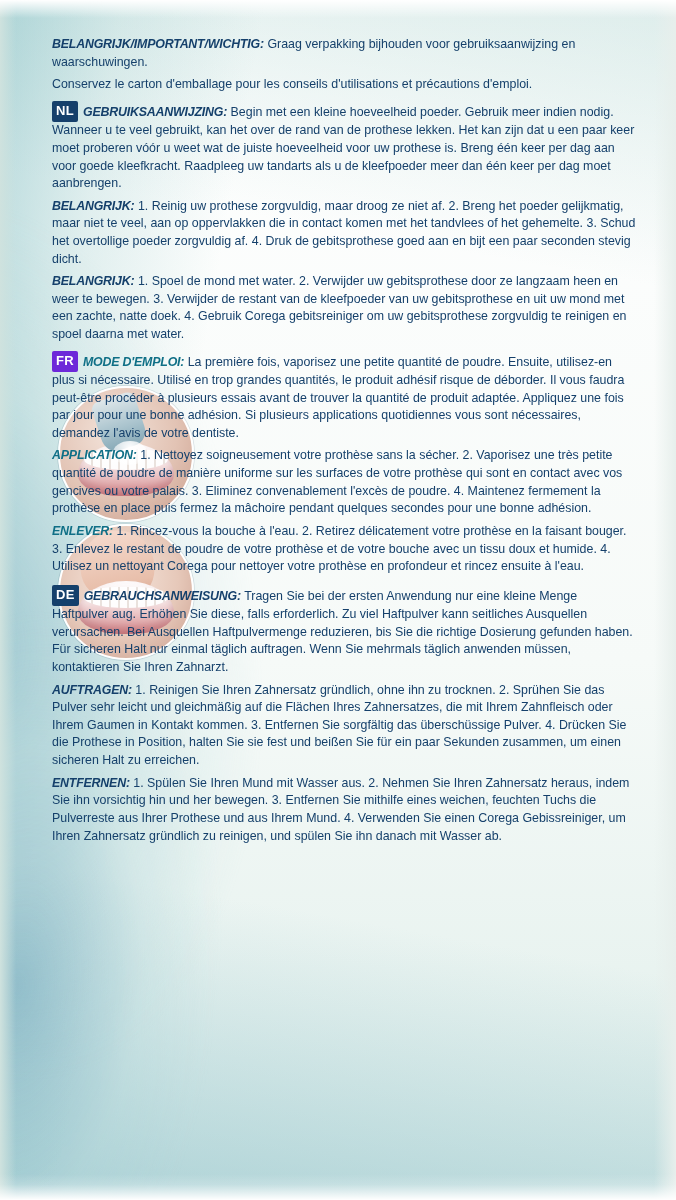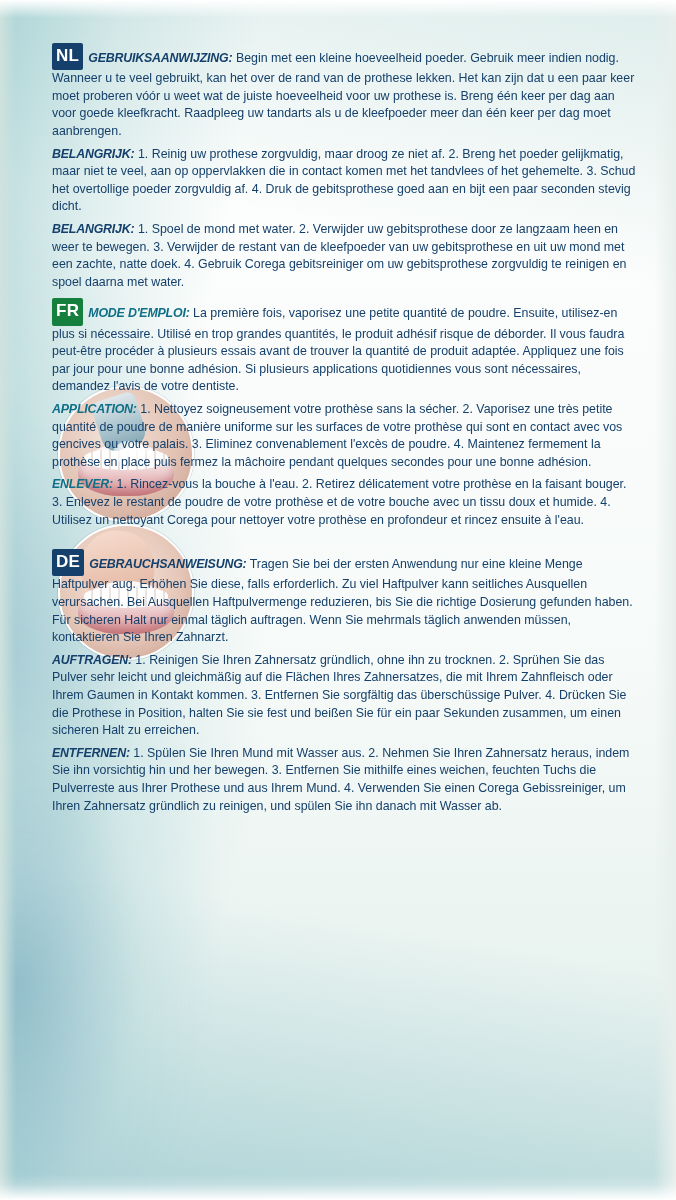--- a/index.html
+++ b/index.html
@@ -106,34 +106,34 @@
     margin-top: 40px;
   }
   .block {
     margin-bottom: 7px;
   }
   .lang-chip {
     display: inline-block;
     background: #15406b;
     color: #ffffff;
     font-weight: bold;
-    font-size: 17px;
+    font-size: 13px;
     padding: 1px 4px 2px 4px;
     border-radius: 2px;
     margin-right: 5px;
     vertical-align: 1px;
     letter-spacing: 0.3px;
   }
   .lang-chip.teal {
-    background: #15803d;
+    background: #6d28d9;
   }
 
   .sec-nl { margin-top: 6px; }
   .sec-fr { margin-top: 2px; }
-  .sec-de { margin-top: 20px; }
+  .sec-de { margin-top: 9px; }
 
   
   .photo {
     position: absolute;
     border-radius: 50%;
     overflow: hidden;
     border: 2px solid #ffffff;
     box-shadow: 0 0 0 1px rgba(20,60,90,0.12);
   }
   .photo-1 {
@@ -221,20 +221,22 @@
 
   <div class="photo photo-2">
     <div class="finger"></div>
     <div class="denture"></div>
     <div class="teeth"></div>
   </div>
 
   <div class="content">
 
     <div class="block">
+      <p class="para"><span class="lead">BELANGRIJK/IMPORTANT/WICHTIG:</span><span> Graag verpakking bijhouden voor gebruiksaanwijzing en waarschuwingen.</span></p>
+      <p class="para">Conservez le carton d'emballage pour les conseils d'utilisations et précautions d'emploi.</p>
     </div>
 
     <div class="block sec-nl">
       <p class="para"><span class="lang-chip">NL</span><span class="lead">GEBRUIKSAANWIJZING:</span><span> Begin met een kleine hoeveelheid poeder. Gebruik meer indien nodig. Wanneer u te veel gebruikt, kan het over de rand van de prothese lekken. Het kan zijn dat u een paar keer moet proberen vóór u weet wat de juiste hoeveelheid voor uw prothese is. Breng één keer per dag aan voor goede kleefkracht. Raadpleeg uw tandarts als u de kleefpoeder meer dan één keer per dag moet aanbrengen.</span></p>
       <p class="para"><span class="lead">BELANGRIJK:</span><span> 1. Reinig uw prothese zorgvuldig, maar droog ze niet af. 2. Breng het poeder gelijkmatig, maar niet te veel, aan op oppervlakken die in contact komen met het tandvlees of het gehemelte. 3. Schud het overtollige poeder zorgvuldig af. 4. Druk de gebitsprothese goed aan en bijt een paar seconden stevig dicht.</span></p>
       <p class="para"><span class="lead">BELANGRIJK:</span><span> 1. Spoel de mond met water. 2. Verwijder uw gebitsprothese door ze langzaam heen en weer te bewegen. 3. Verwijder de restant van de kleefpoeder van uw gebitsprothese en uit uw mond met een zachte, natte doek. 4. Gebruik Corega gebitsreiniger om uw gebitsprothese zorgvuldig te reinigen en spoel daarna met water.</span></p>
     </div>
 
     <div class="block sec-fr">
       <p class="para indent"><span class="lang-chip teal">FR</span><span class="lead-teal">MODE D'EMPLOI:</span><span> La première fois, vaporisez une petite quantité de poudre. Ensuite, utilisez-en plus si nécessaire. Utilisé en trop grandes quantités, le produit adhésif risque de déborder. Il vous faudra peut-être procéder à plusieurs essais avant de trouver la quantité de produit adaptée. Appliquez une fois par jour pour une bonne adhésion. Si plusieurs applications quotidiennes vous sont nécessaires, demandez l'avis de votre dentiste.</span></p>

